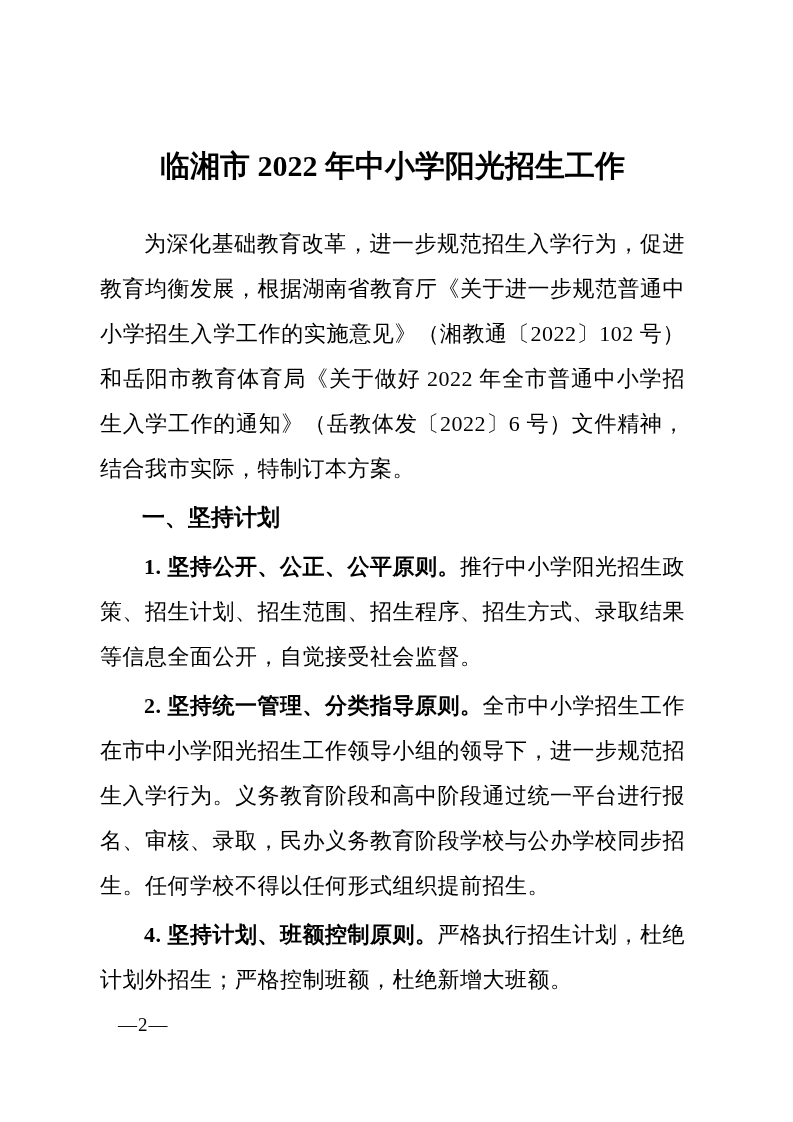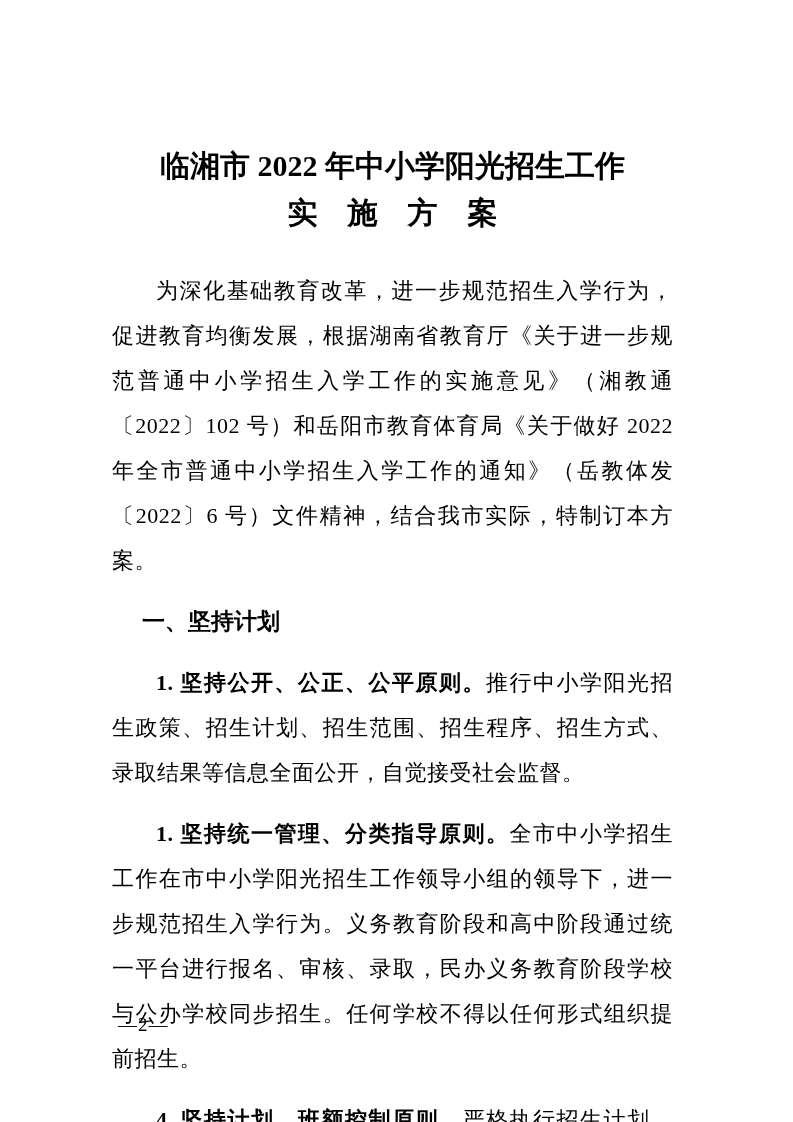--- a/index.html
+++ b/index.html
@@ -20,21 +20,21 @@
     }
     .doc-title {
       margin: 0;
       text-align: center;
       font-size: 30px;
       font-weight: bold;
       line-height: 47px;
       font-family: "Liberation Serif", "DejaVu Serif", serif;
     }
     .body-text {
-      margin: 16px;
+      margin: 4px;
       font-size: 22px;
       line-height: 45px;
       text-align: justify;
       text-indent: 2em;
       letter-spacing: 0.5px;
     }
     .intro {
       margin-top: 32px;
     }
     .sec-heading {
@@ -57,27 +57,26 @@
       font-family: "Liberation Serif", "DejaVu Serif", serif;
     }
   </style>
 </head>
 <body>
 
 <div class="page">
 
   <h1 class="doc-title">临湘市 2022 年中小学阳光招生工作</h1>
 
-  <h1 class="doc-title">实　施　方　案</h1>
 
   <p class="body-text intro">为深化基础教育改革，进一步规范招生入学行为，促进教育均衡发展，根据湖南省教育厅《关于进一步规范普通中小学招生入学工作的实施意见》（湘教通〔2022〕102 号）和岳阳市教育体育局《关于做好 2022 年全市普通中小学招生入学工作的通知》（岳教体发〔2022〕6 号）文件精神，结合我市实际，特制订本方案。</p>
 
   <p class="sec-heading">一、坚持计划</p>
 
   <p class="body-text"><span class="lead">1. 坚持公开、公正、公平原则。</span><span>推行中小学阳光招生政策、招生计划、招生范围、招生程序、招生方式、录取结果等信息全面公开，自觉接受社会监督。</span></p>
 
-  <p class="body-text"><span class="lead">1. 坚持统一管理、分类指导原则。</span><span>全市中小学招生工作在市中小学阳光招生工作领导小组的领导下，进一步规范招生入学行为。义务教育阶段和高中阶段通过统一平台进行报名、审核、录取，民办义务教育阶段学校与公办学校同步招生。任何学校不得以任何形式组织提前招生。</span></p>
+  <p class="body-text"><span class="lead">2. 坚持统一管理、分类指导原则。</span><span>全市中小学招生工作在市中小学阳光招生工作领导小组的领导下，进一步规范招生入学行为。义务教育阶段和高中阶段通过统一平台进行报名、审核、录取，民办义务教育阶段学校与公办学校同步招生。任何学校不得以任何形式组织提前招生。</span></p>
 
   <p class="body-text"><span class="lead">4. 坚持计划、班额控制原则。</span><span>严格执行招生计划，杜绝计划外招生；严格控制班额，杜绝新增大班额。</span></p>
 
   <div class="page-number">—2—</div>
 
 </div>
 
 </body></html>

